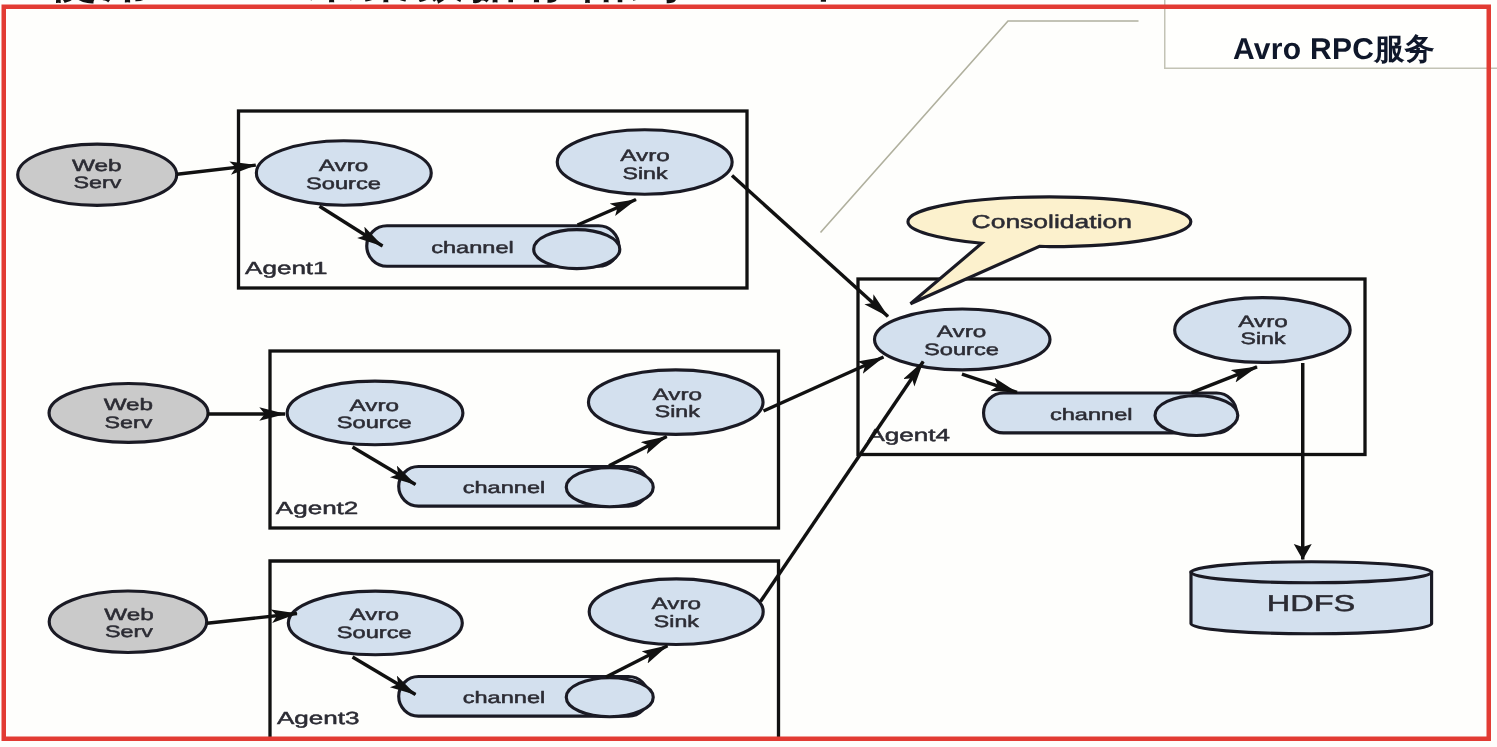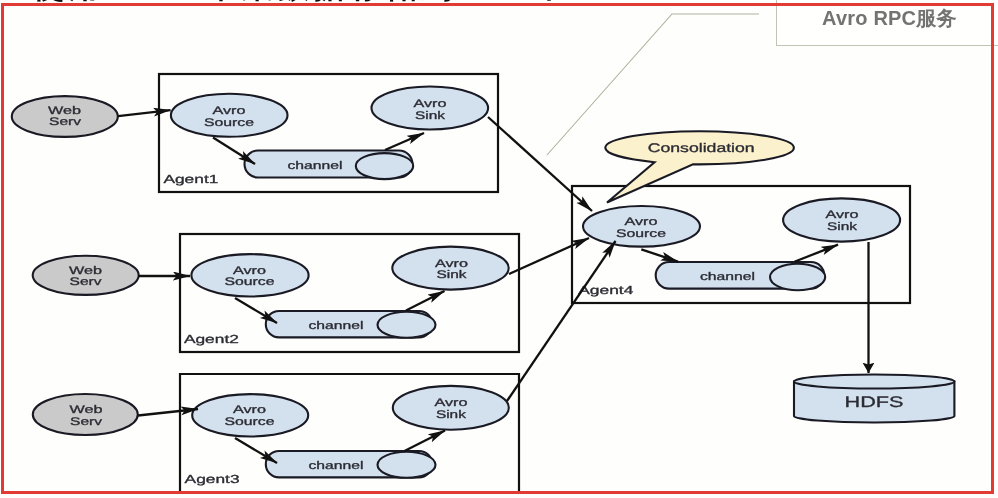--- a/index.html
+++ b/index.html
@@ -21,23 +21,23 @@
   .lbl-agent{font-family:"Liberation Sans",sans-serif;fill:#2b2b33;
        text-anchor:start;font-size:11.7px;}
   .lbl-hdfs{font-family:"Liberation Sans",sans-serif;fill:#2b2b33;
        text-anchor:middle;font-size:15.3px;}
   .lbl-consolidation{font-family:"Liberation Sans",sans-serif;fill:#2b2b33;
        text-anchor:middle;font-size:12.5px;}
   #redframe{position:absolute;left:1px;top:3px;width:993px;height:491px;
        border:3px solid #e23b33;box-sizing:border-box;pointer-events:none;}
   #rpcbox{position:absolute;left:776px;top:-2px;width:250px;height:48px;
        border:1px solid #c3c3b5;background:#fffffd;box-sizing:border-box;}
-  #rpclabel{position:absolute;left:45px;top:6px;width:140px;
+  #rpclabel{position:absolute;left:45px;top:20px;width:140px;
        font-family:"Liberation Sans",sans-serif;font-weight:bold;font-size:20px;
-       color:#737373;white-space:nowrap;letter-spacing:0.2px;}
+       color:#0f172a;white-space:nowrap;letter-spacing:0.2px;}
   #topheading{position:absolute;left:33px;top:-34px;width:560px;
        font-family:"Liberation Serif",serif;font-weight:bold;font-size:31px;
        color:#111;white-space:nowrap;letter-spacing:5px;}
 </style>
 </head>
 <body>
 
 <div id="root">
 
   <div id="topheading">使用flume采集数据存储到hdfs中</div>

